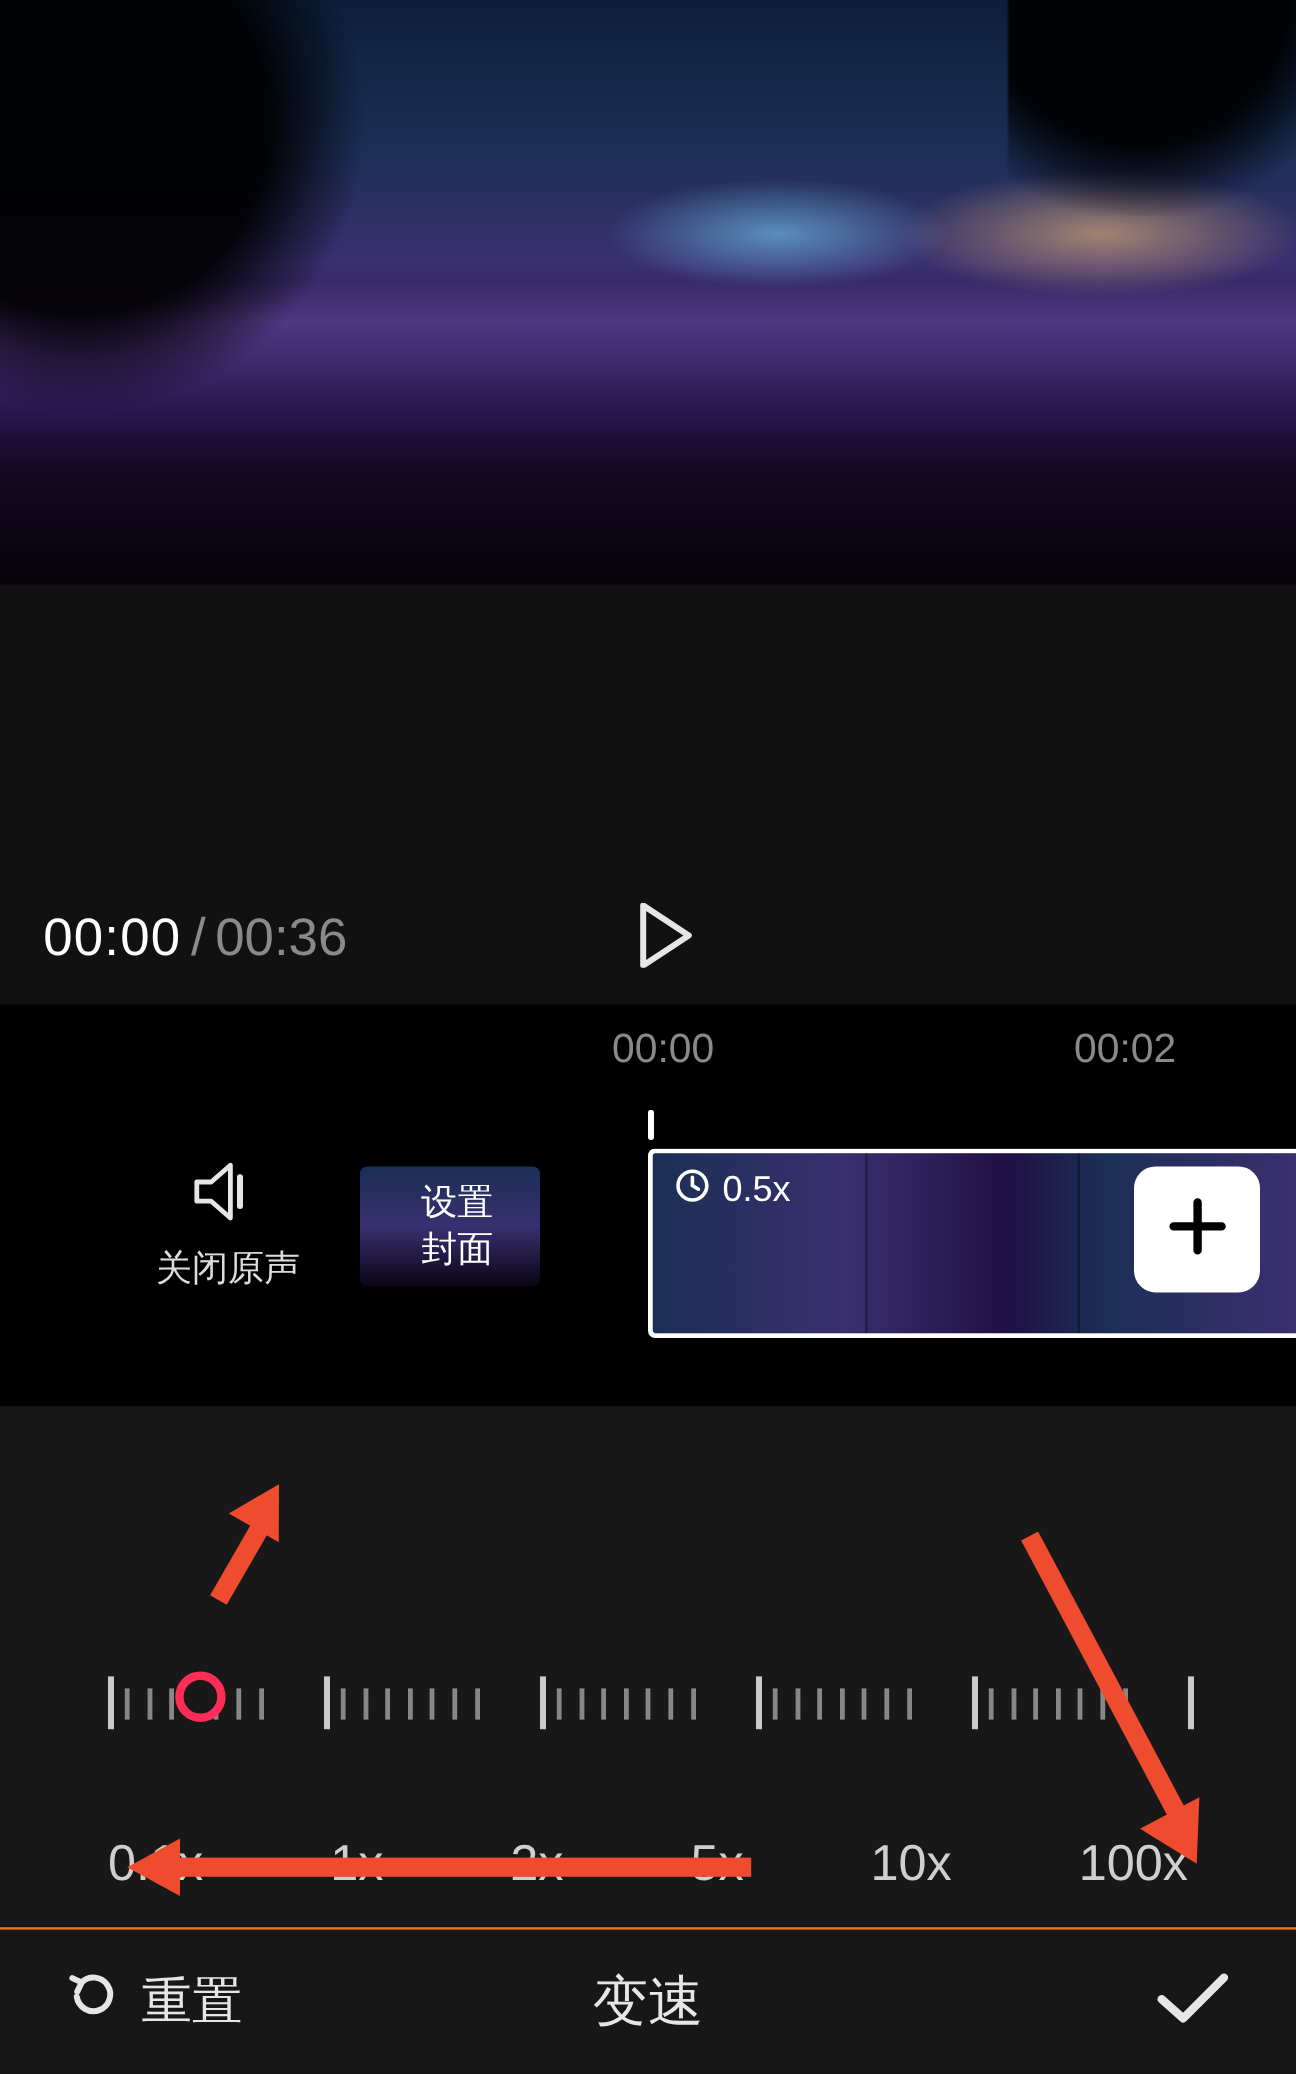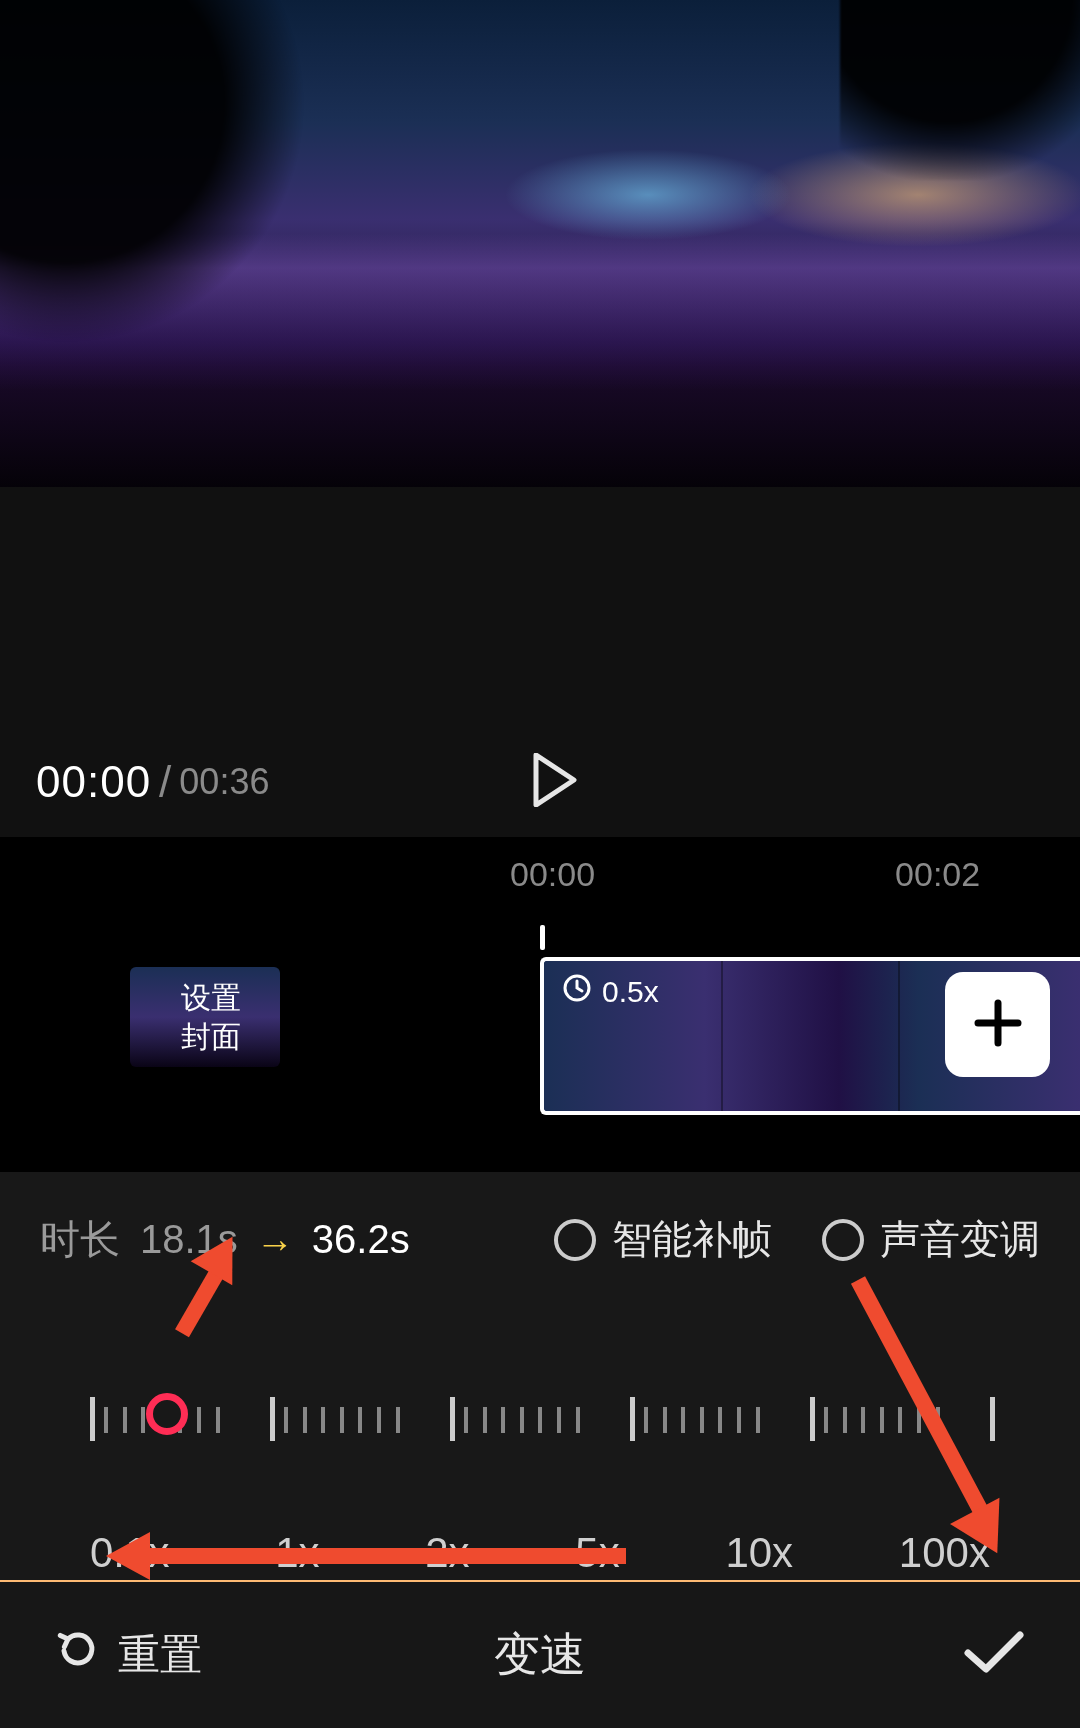--- a/index.html
+++ b/index.html
@@ -30,21 +30,21 @@
       background: radial-gradient(circle at 30% 30%, #000 0 40%, transparent 60%);
       filter: blur(1px); opacity:.92;
     }
     .preview .branch.r { left:auto; right:-120px; top:-80px; width:360px; height:260px; }
 
     .spacer { height: 240px; background:#111; }
 
     .playbar { height:110px; display:flex; align-items:center; padding:0 36px; background:#111; position:relative; }
     .playbar .time-current { font-size:44px; color:#fff; letter-spacing:1px; }
     .playbar .time-sep { font-size:44px; color:#8a8a8a; margin:0 8px; }
-    .playbar .time-total { font-size:36px; color:#8a8a8a; }
+    .playbar .time-total { font-size:44px; color:#8a8a8a; }
     .play-icon { position:absolute; left:530px; top:50%; transform:translateY(-50%); }
 
     .timeline { height:335px; background:#000; position:relative; padding-top:18px; }
     .ruler-labels { display:flex; align-items:center; color:#8a8a8a; font-size:34px; padding:0 0 0 510px; gap:120px; }
     .ruler-labels .dot { width:8px; height:8px; border-radius:50%; background:#666; }
     .left-tools { position:absolute; left:0; top:130px; display:flex; align-items:center; gap:50px; padding-left:130px; }
     .tool { display:flex; flex-direction:column; align-items:center; gap:14px; }
     .tool-label { font-size:30px; color:#ddd; text-align:center; line-height:1.3; }
     .cover-thumb {
       width:150px; height:100px; border-radius:6px;
@@ -82,21 +82,21 @@
     .ticks .major { position:absolute; top:0; width:5px; height:44px; background:#ccc; }
     .ticks .minor-group { position:absolute; top:10px; display:flex; gap:0; }
     .ticks .minor { width:4px; height:26px; background:#888; margin-right:14.6px; }
     .ticks .minor:last-child{margin-right:0;}
     .slider-handle {
       position:absolute; top:-4px; width:42px; height:42px; border:7px solid #ff2d55; border-radius:50%; background:#181818;
       transform:translateX(-50%);
     }
     .speed-labels { display:flex; justify-content:space-between; margin-top:82px; font-size:42px; color:#cfcfcf; }
 
-    .bottom-bar { position:absolute; left:0; right:0; bottom:0; height:148px; border-top:2px solid #fdba74; background:#171717; display:flex; align-items:center; }
+    .bottom-bar { position:absolute; left:0; right:0; bottom:0; height:122px; border-top:2px solid #f97316; background:#171717; display:flex; align-items:center; }
     .reset { display:flex; align-items:center; gap:18px; padding-left:54px; font-size:42px; color:#e6e6e6; }
     .title { position:absolute; left:50%; transform:translateX(-50%); font-size:46px; color:#e6e6e6; }
     .confirm { position:absolute; right:54px; }
 
     
     .arrow-shape { position:absolute; pointer-events:none; }
     .arrow-shape .shaft { background:#ef4b2f; position:absolute; }
     .arrow-shape .head { width:0; height:0; position:absolute; }
   </style>
 </head>
@@ -122,20 +122,29 @@
 
 <div class="timeline">
   <div class="ruler-labels">
     <span>00:00</span>
     <span class="dot"></span>
     <span style="margin-left:60px;">00:02</span>
     <span class="dot" style="margin-left:40px;"></span>
   </div>
   <div class="playhead-line"></div>
   <div class="left-tools">
+    <div class="tool">
+      <span>
+        <svg width="60" height="52" viewBox="0 0 60 52">
+            <path d="M4 18 H16 L32 4 V48 L16 34 H4 Z" fill="none" stroke="#e6e6e6" stroke-width="4" stroke-linejoin="round"></path>
+            <path d="M40 14 V38" stroke="#e6e6e6" stroke-width="5" stroke-linecap="round"></path>
+          </svg>
+      </span>
+      <span class="tool-label">关闭原声</span>
+    </div>
     <div class="cover-thumb">
       <span style="white-space:pre;">设置
 封面</span>
     </div>
   </div>
   <div class="clip">
     <div class="thumb-div a"></div>
     <div class="thumb-div b"></div>
     <div class="badge">
       <span>
@@ -150,36 +159,20 @@
   <div class="add-btn">
     <span>
       <svg width="52" height="52" viewBox="0 0 52 52">
           <path d="M26 6 V46 M6 26 H46" stroke="#000" stroke-width="7" stroke-linecap="round"></path>
         </svg>
     </span>
   </div>
 </div>
 
 <div class="speed-panel">
-  <div class="info-row">
-    <span class="lbl">时长</span>
-    <span class="from">18.1s</span>
-    <span class="arrow">→</span>
-    <span class="to">36.2s</span>
-    <div class="options">
-      <div class="opt">
-        <span class="circle"></span>
-        <span>智能补帧</span>
-      </div>
-      <div class="opt">
-        <span class="circle"></span>
-        <span>声音变调</span>
-      </div>
-    </div>
-  </div>
 
   <div class="slider-wrap">
     <div class="ticks" id="ticks">
         <div class="major" style="left: 0%;"></div>
         <div class="minor-group" style="left: calc(0% + 14px);">
           <div class="minor"></div>
           <div class="minor"></div>
           <div class="minor"></div>
           <div class="minor"></div>
           <div class="minor"></div>

